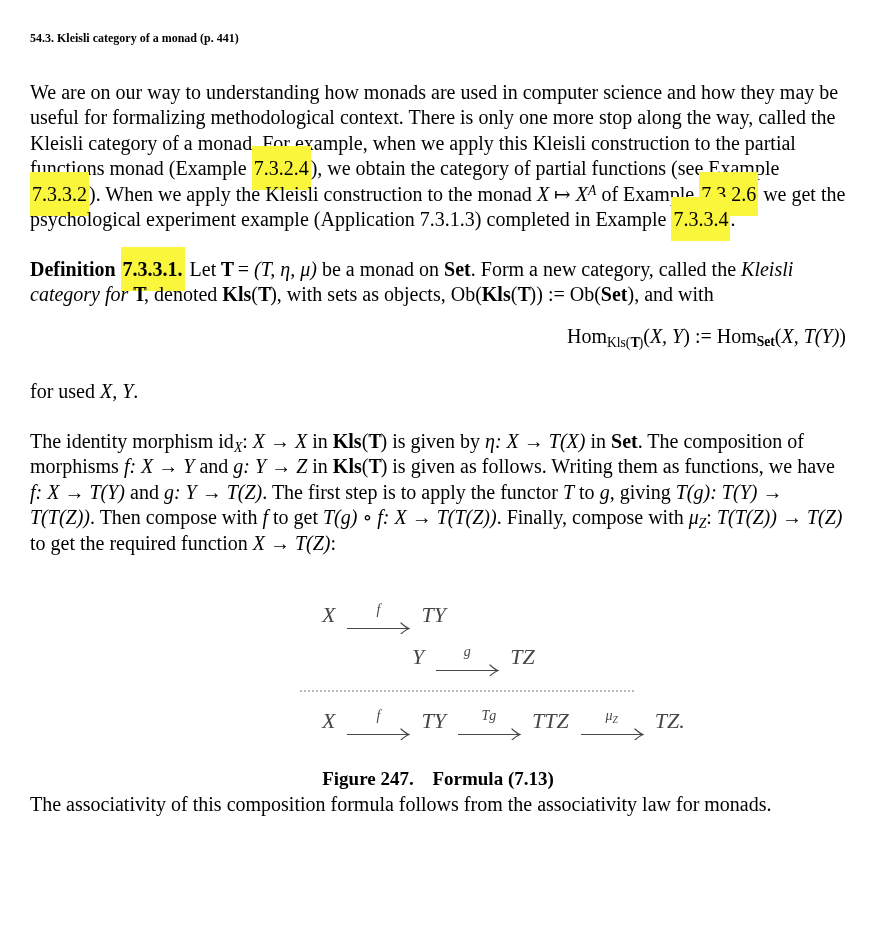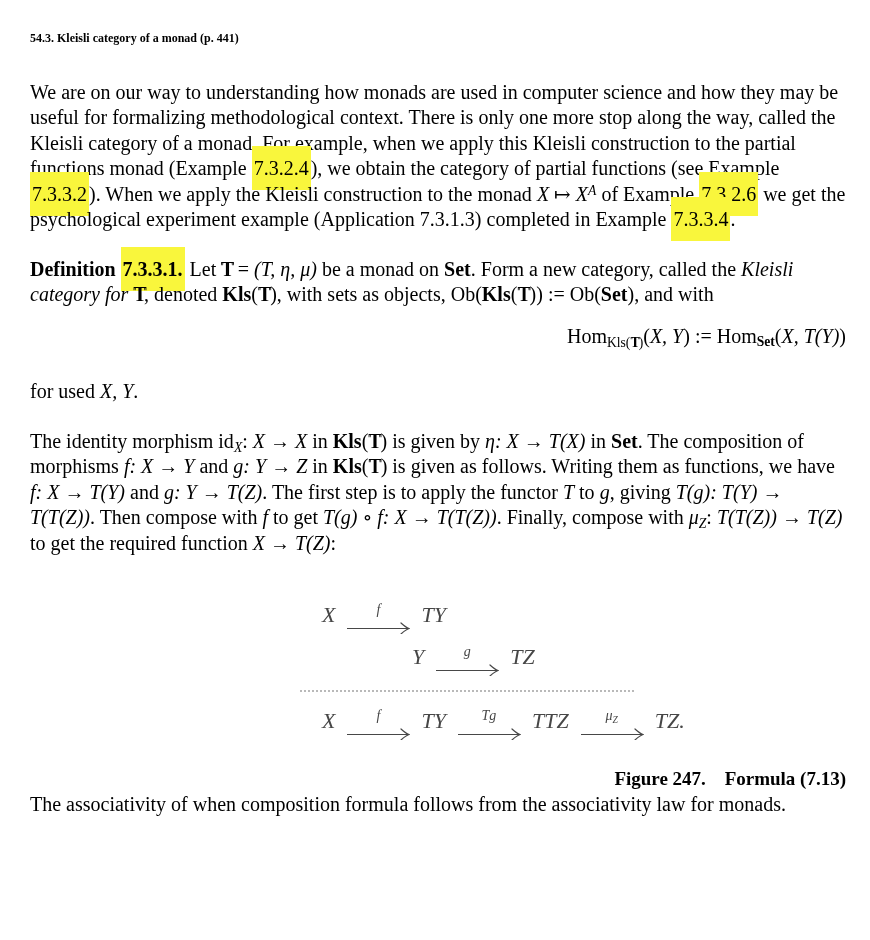--- a/index.html
+++ b/index.html
@@ -30,21 +30,21 @@
   .drow { display:flex; align-items:center; height:42px; }
   .drow1, .drow3 { margin-left:16px; }
   .drow2 { margin-left:106px; }
   .dnode { margin:0 6px; white-space:nowrap; }
   .darrow { display:inline-flex; flex-direction:column; align-items:center;
             width:64px; margin:0 5px; transform:translateY(3px); }
   .alabel { font-size:14px; line-height:14px; margin-bottom:1px; }
   .darrow svg { display:block; width:64px; height:16px; }
   .dsep { border-top:2px dotted #b9b9b9; width:334px; height:0; margin:12px 0 8px 0; }
 
-  .caption { text-align:right; margin-top:24px; font-size:19px; }
+  .caption { text-align:center; margin-top:24px; font-size:19px; }
   .capgap { margin-left:14px; }
   .closing { margin-top:28px; }
 </style>
 </head>
 <body>
 
 <div class="page">
 
   <h1 class="title">54.3. Kleisli category of a monad (p. 441)</h1>
 
@@ -109,15 +109,15 @@
         </span>
         <span class="dnode">TZ.</span>
       </div>
   </div>
 
   <div class="caption">
     <span class="b">Figure 247.</span>
     <span class="b capgap">Formula (7.13)</span>
   </div>
 
-  <p class="para closing">The associativity of when composition formula follows from the associativity law for monads.</p>
+  <p class="para closing">The associativity of this composition formula follows from the associativity law for monads.</p>
 
 </div>
 
 </body></html>

